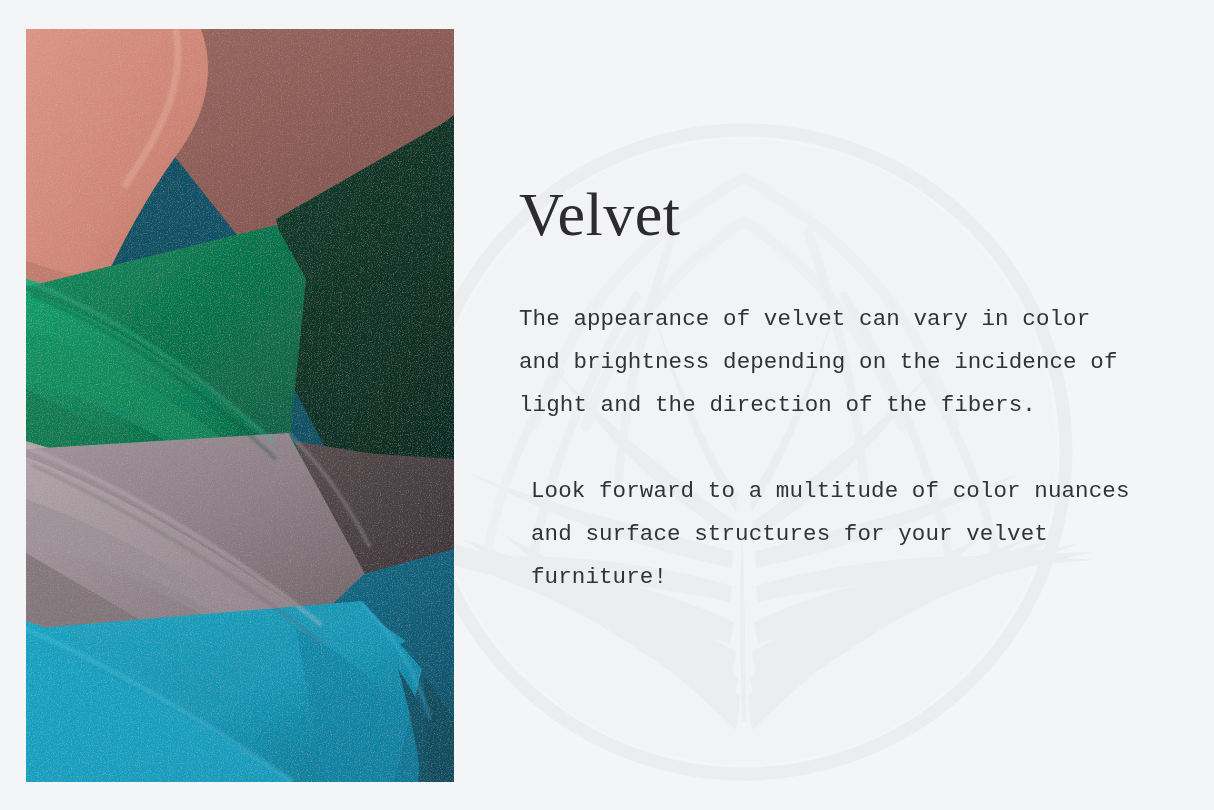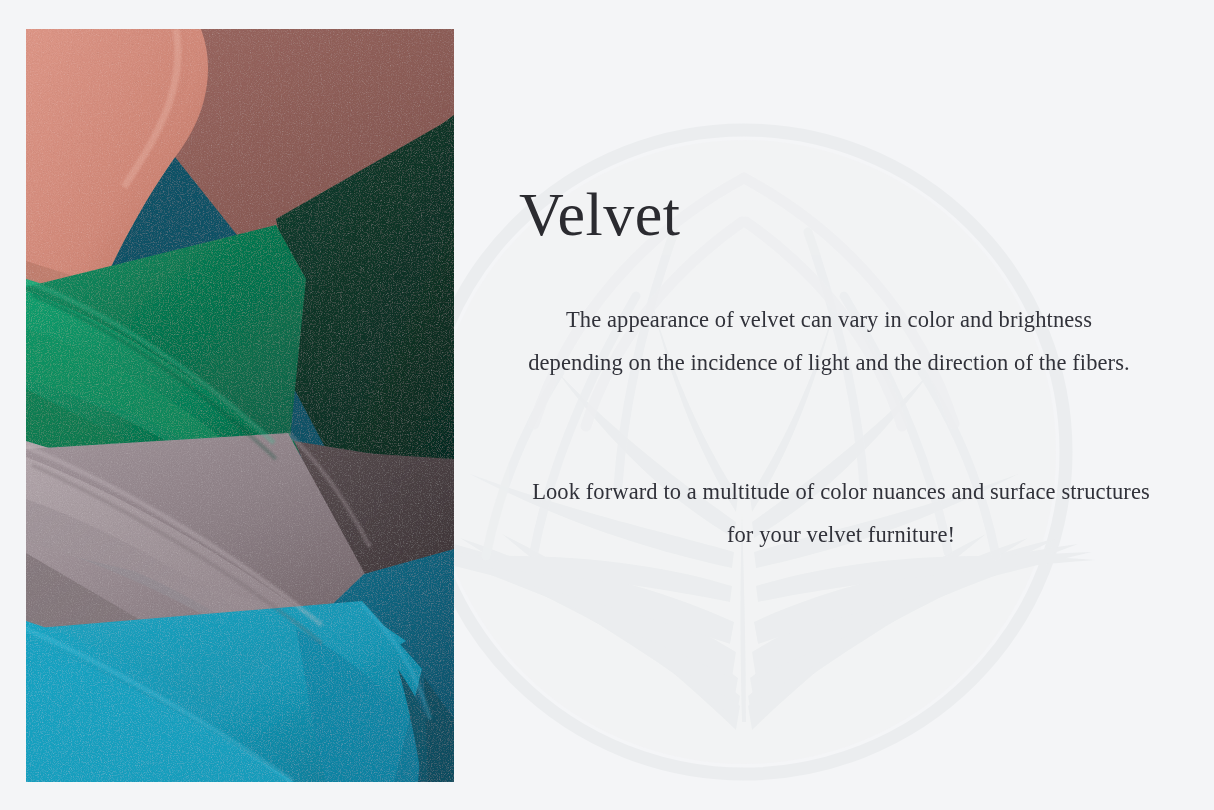--- a/index.html
+++ b/index.html
@@ -73,28 +73,27 @@
     font-weight: 400;
     letter-spacing: 0.5px;
     color: #2b2b30;
   }
 
   .para {
     position: absolute;
     left: 0;
     margin: 0;
     padding: 0;
-    font-family: Liberation Serif, serif;
+    font-family: Liberation Mono, monospace;
     font-size: 22.5px;
     line-height: 43px;
     font-weight: 400;
     color: #31323a;
     letter-spacing: 0.1px;
     width: 620px;
-    text-align: center;
   }
   .para-1 { top: 298px; }
   .para-2 { top: 470px; margin-left: 12px; }
 </style>
 </head>
 <body>
 
 <div id="page">
 
   <div class="photo-panel">

